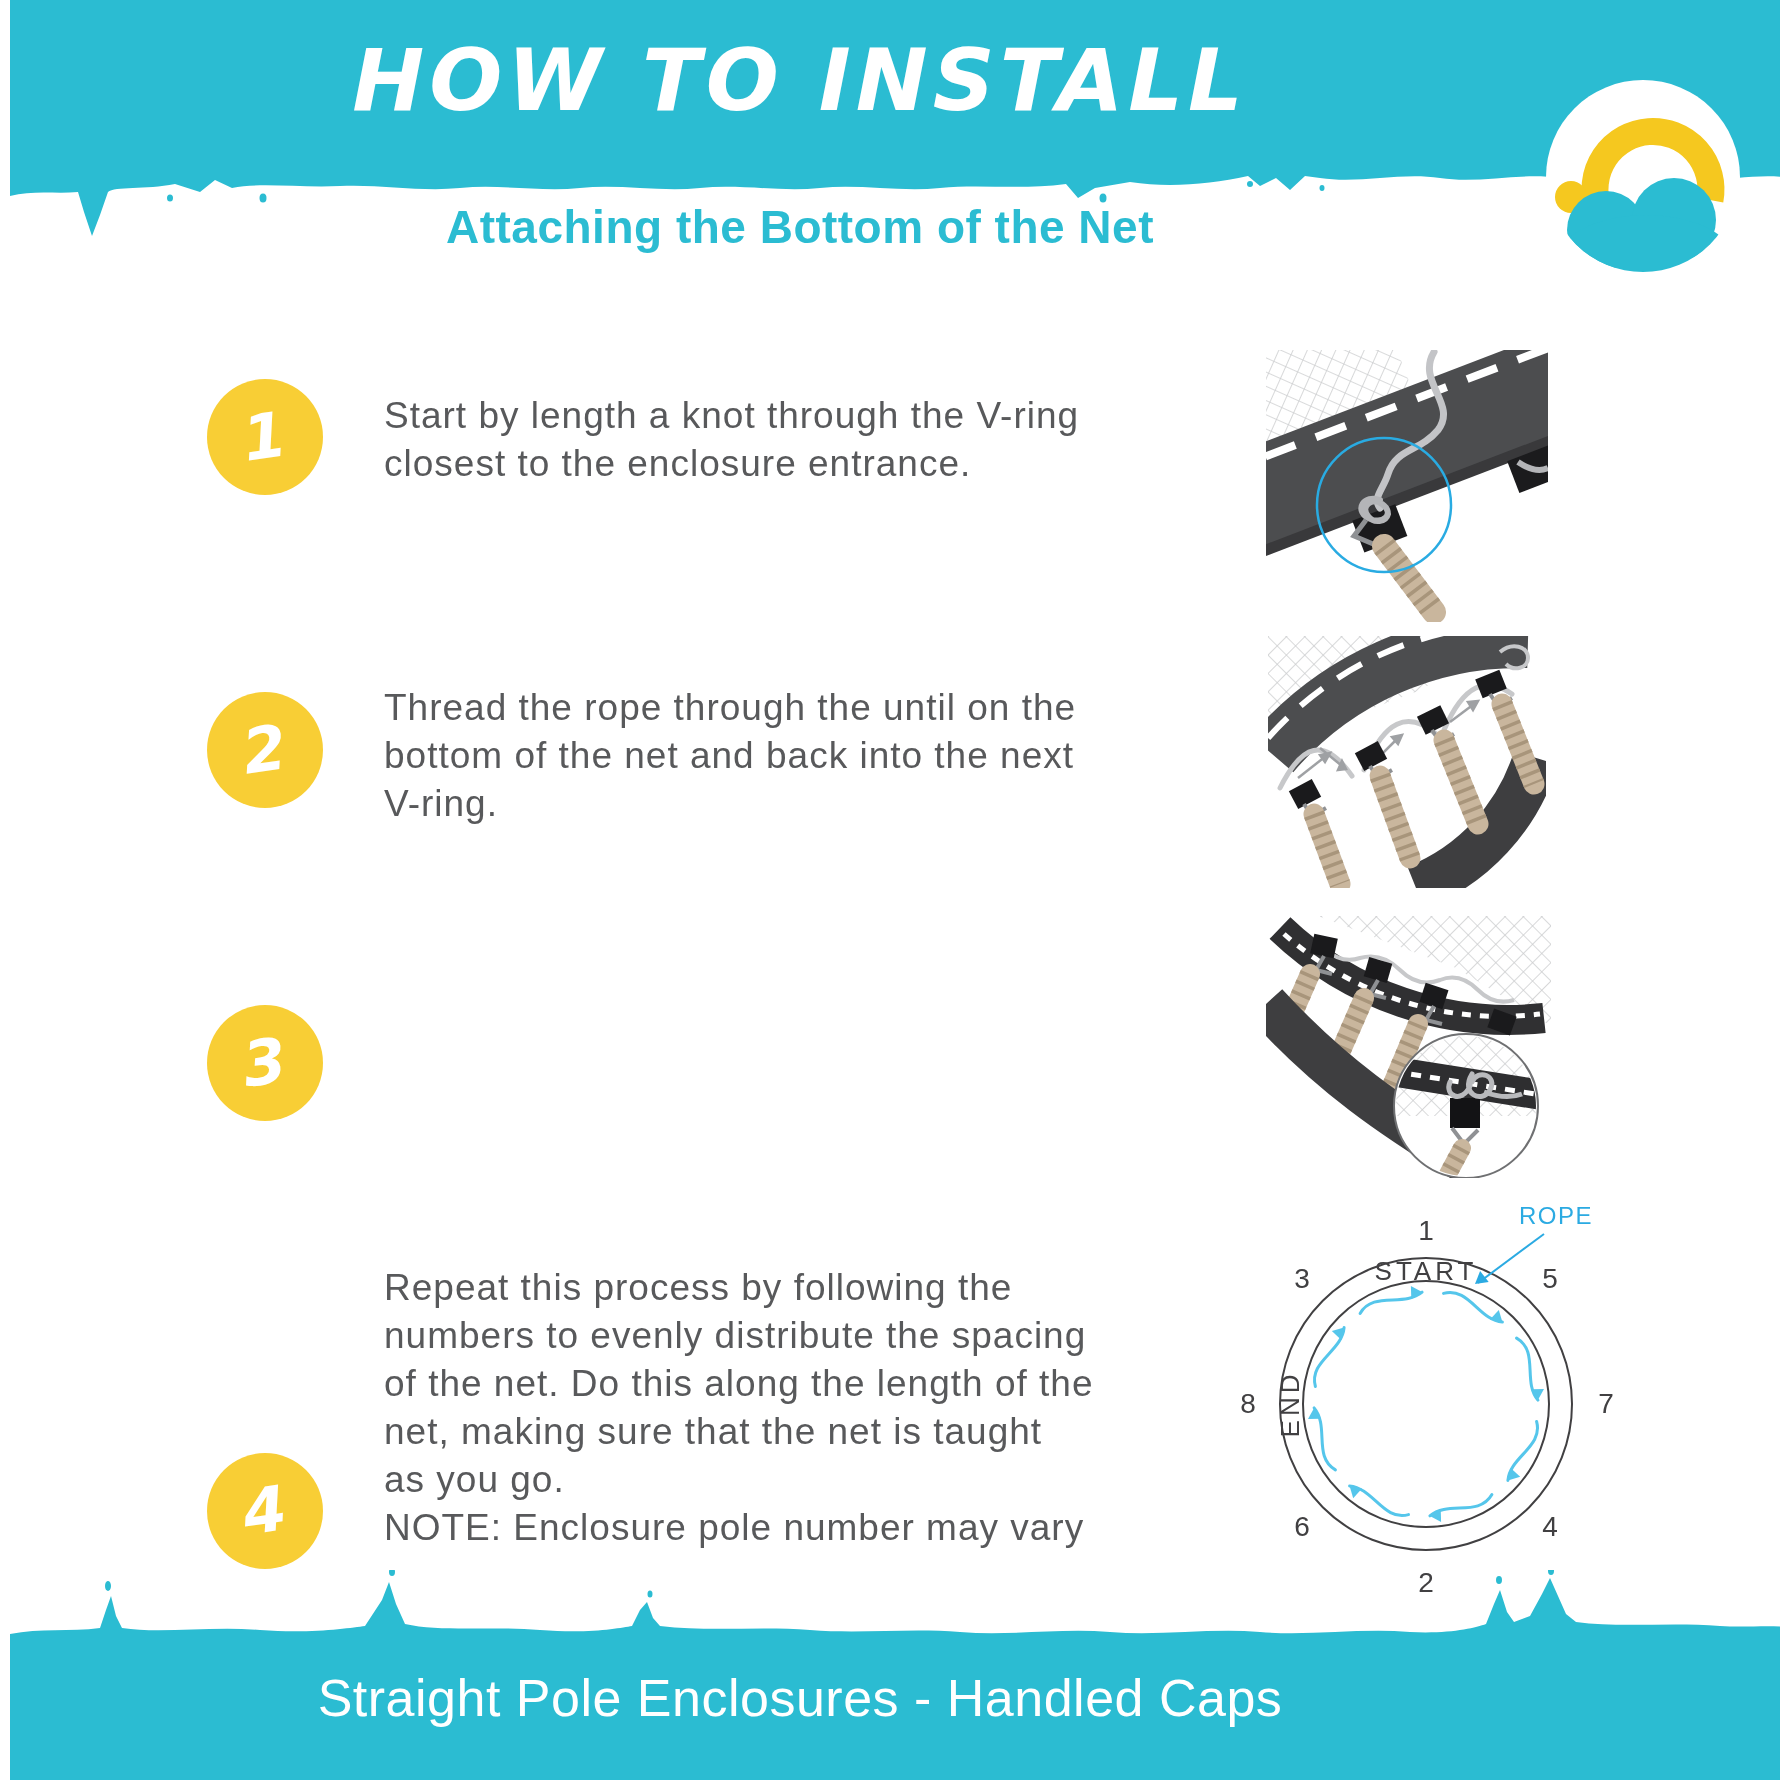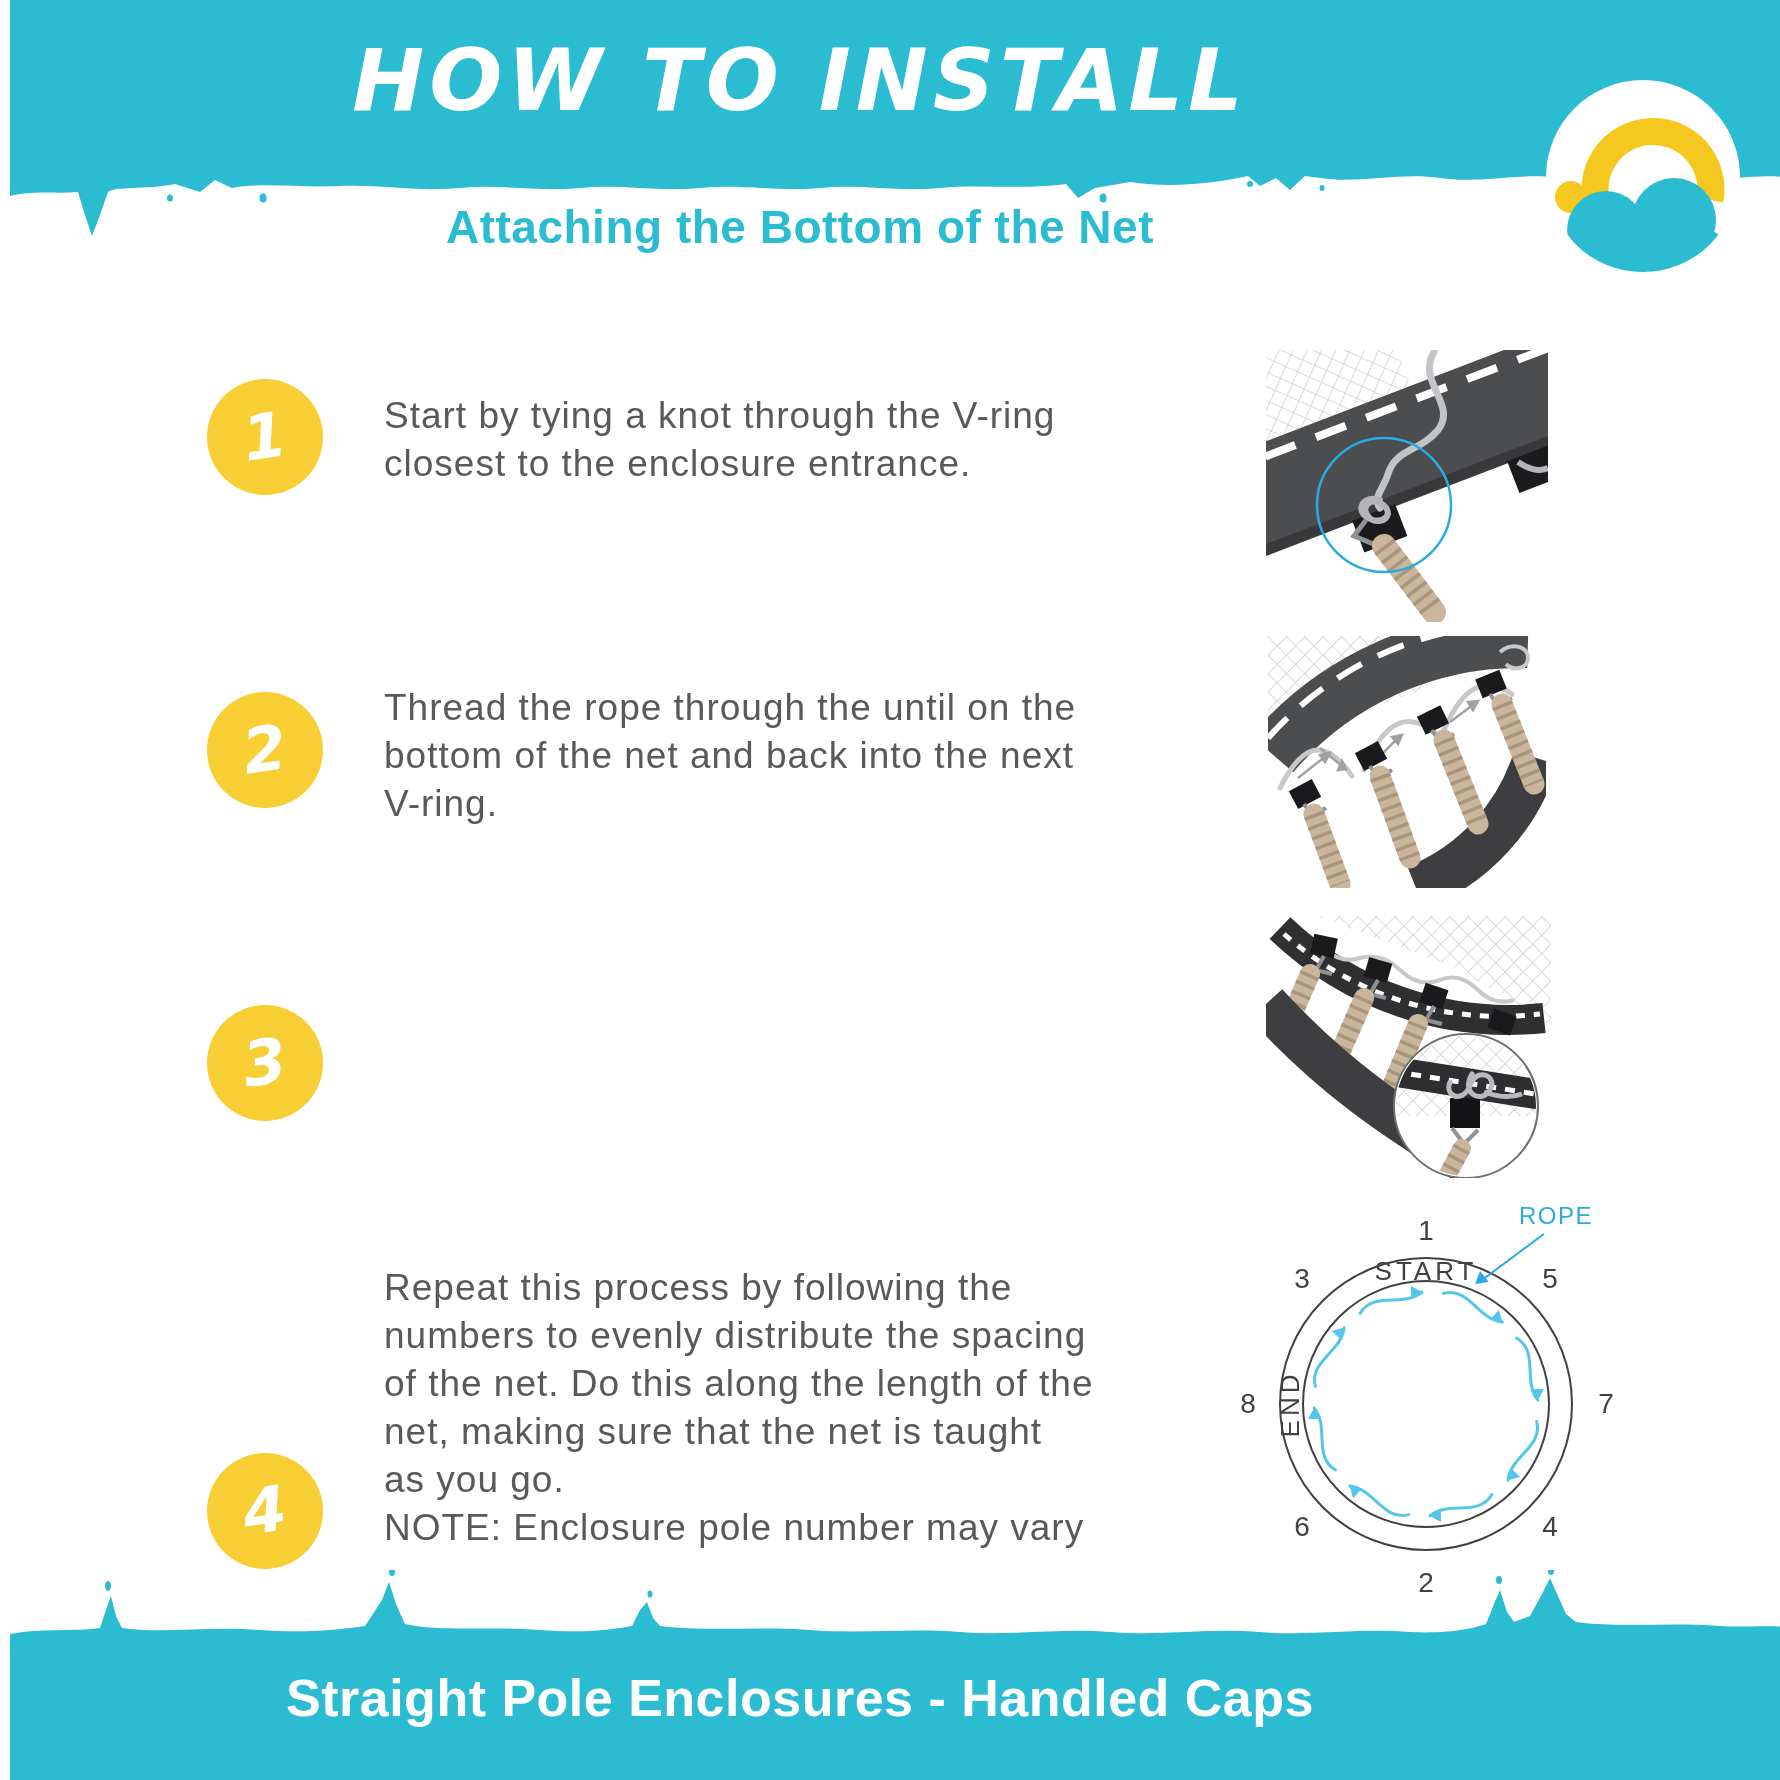--- a/index.html
+++ b/index.html
@@ -40,21 +40,21 @@
     position:absolute; left:374px; width:800px;
     color:#58595b; font-size:37px; line-height:48px;
     letter-spacing:1px; white-space:pre-line;
   }
   .illus { position:absolute; }
   .diagram-num { font-size:28px; fill:#414042; font-family:"Liberation Sans", sans-serif; }
   .diagram-ring-label { font-size:26px; fill:#414042; letter-spacing:4px; font-family:"Liberation Sans", sans-serif; }
   .diagram-rope-label { font-size:24px; fill:#2baae2; letter-spacing:1.5px; font-family:"Liberation Sans", sans-serif; }
   .footer-text {
     position:absolute; top:1668px; left:0; width:1580px;
-    text-align:center; color:#ffffff; font-weight:bold;
+    text-align:center; color:#ffffff; font-weight:normal;
     font-size:52px; letter-spacing:0.5px;
   }
 </style>
 </head>
 <body>
 
 <div class="page">
 
   <svg class="band-svg header-band" width="1780" height="250" viewBox="0 0 1780 250">
     <path fill="#2bbcd2" d="M0,0 H1780 V178
@@ -91,21 +91,21 @@
       <circle cx="128" cy="140" r="42"></circle>
       <ellipse cx="100" cy="183" rx="90" ry="48"></ellipse>
     </g>
   </svg>
 
   <div class="page-subtitle">Attaching the Bottom of the Net</div>
 
   <div class="step-circle" style="top:379px">
     <span class="step-number">1</span>
   </div>
-  <div class="step-text" style="top:392px">Start by tying a knot through the V-ring
+  <div class="step-text" style="top:392px">Start by length a knot through the V-ring
 closest to the enclosure entrance.</div>
 
   <div class="step-circle" style="top:692px">
     <span class="step-number">2</span>
   </div>
   <div class="step-text" style="top:684px">Thread the rope through the until on the
 bottom of the net and back into the next
 V-ring.</div>
 
   <div class="step-circle" style="top:1005px">

